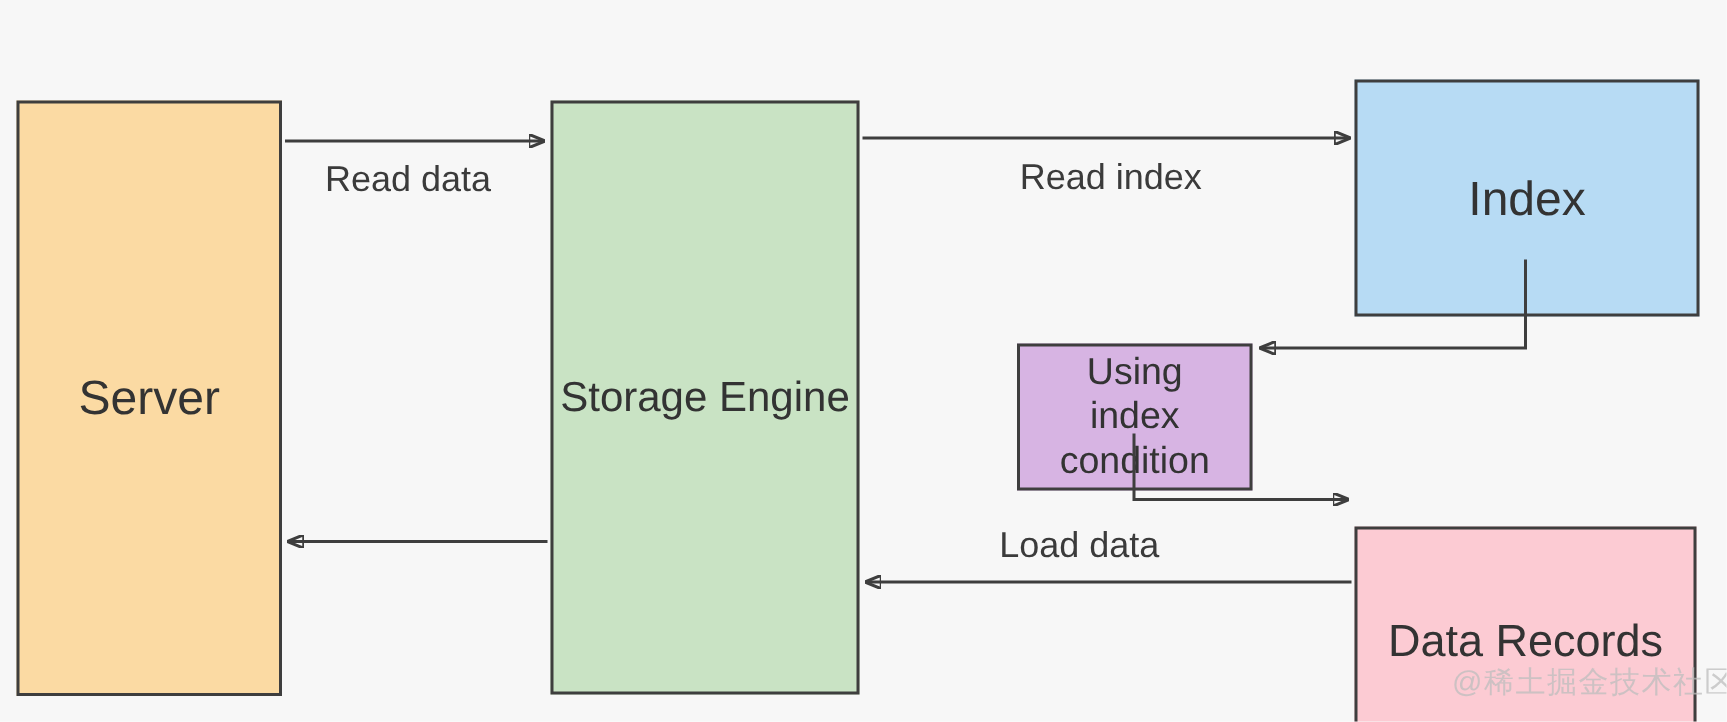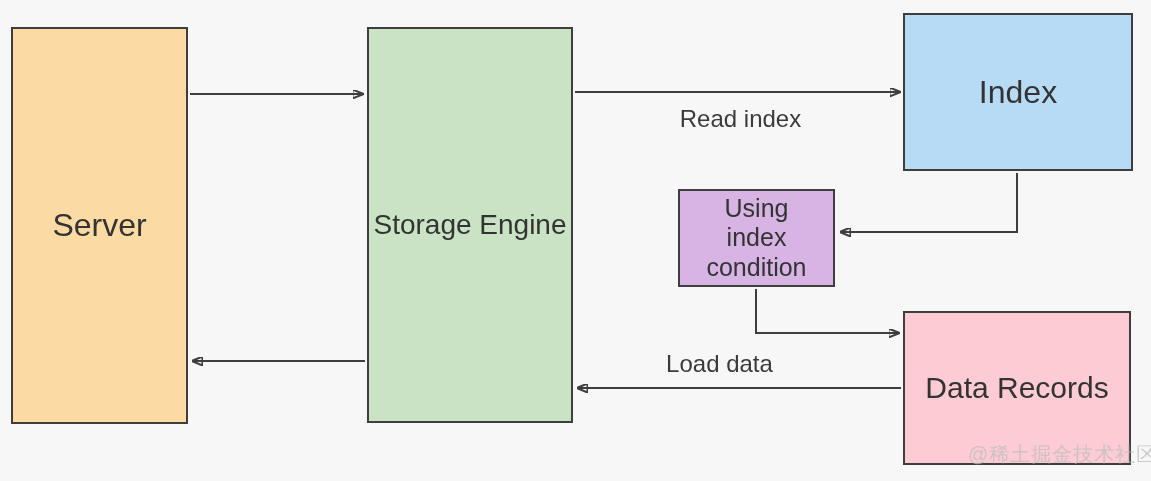--- a/index.html
+++ b/index.html
@@ -16,20 +16,21 @@
   }
   .node {
     position: absolute;
     border: 2px solid #3e3e3e;
     box-sizing: border-box;
     display: flex;
     align-items: center;
     justify-content: center;
     text-align: center;
     color: #333333;
+    margin-top: 40px;
   }
   .node-server        { left: 11px;  top: 27px;  width: 177px; height: 397px; font-size: 32px; }
   .node-storage       { left: 367px; top: 27px;  width: 206px; height: 396px; font-size: 28px; }
   .node-index         { left: 903px; top: 13px;  width: 230px; height: 158px; font-size: 32px; }
   .node-using-index   { left: 678px; top: 189px; width: 157px; height: 98px;  font-size: 25px; line-height: 1.18; padding: 2px 20px; }
   .node-data-records  { left: 903px; top: 311px; width: 228px; height: 154px; font-size: 30px; }
 
   .edge-label {
     position: absolute;
     color: #3b3b3b;
@@ -96,20 +97,21 @@
       </marker>
     </defs>
     <path d="M190,94 L362,94" marker-end="url(#arrow)"></path>
     <path d="M575,92 L899,92" marker-end="url(#arrow)"></path>
     <path d="M1017,173 L1017,232 L841,232" marker-end="url(#arrow)"></path>
     <path d="M756,289 L756,333 L898,333" marker-end="url(#arrow)"></path>
     <path d="M901,388 L578,388" marker-end="url(#arrow)"></path>
     <path d="M365,361 L193,361" marker-end="url(#arrow)"></path>
   </svg>
 
+  <div class="edge-label label-read-data">Read data</div>
 
   <div class="edge-label label-read-index">Read index</div>
 
   <div class="edge-label label-load-data">Load data</div>
 
   <div class="watermark">@稀土掘金技术社区</div>
 
 </div>
 
 </body></html>

